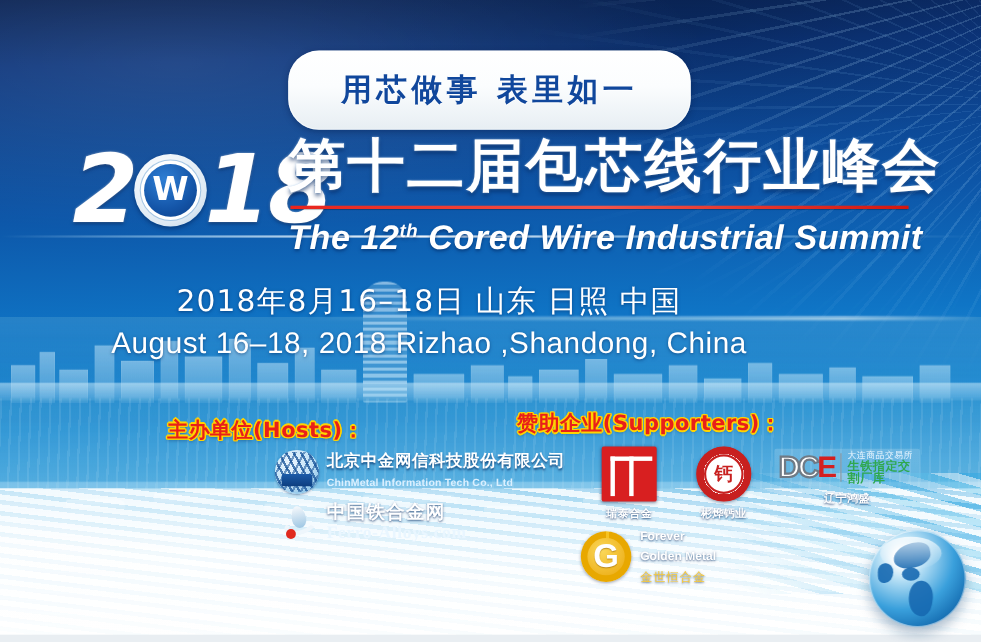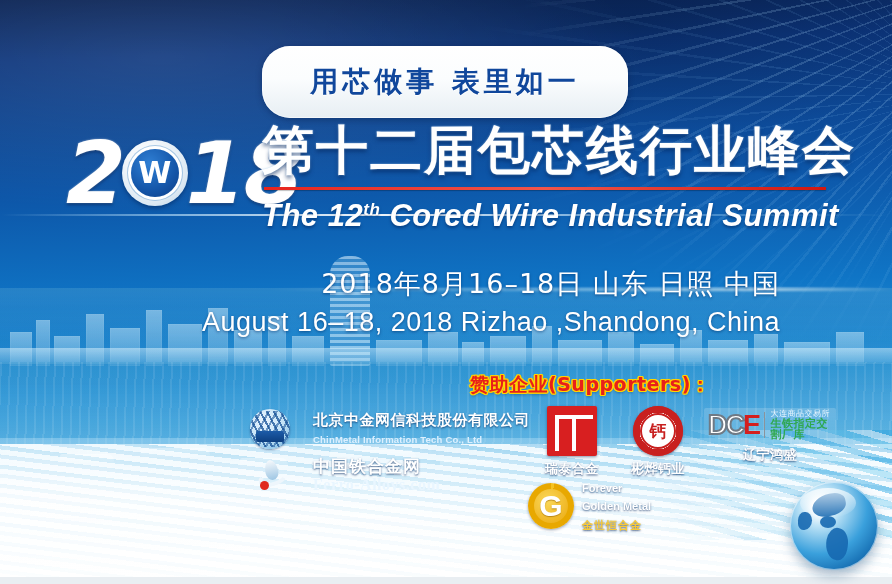--- a/index.html
+++ b/index.html
@@ -146,39 +146,39 @@
     box-shadow:0 1px 1px rgba(0,0,0,.25);}
   .headline-en{
     font-family:"Liberation Sans","DejaVu Sans",sans-serif;
     font-weight:700;font-style:italic;font-size:31px;line-height:36px;color:#ffffff;
     letter-spacing:.5px;white-space:nowrap;
     text-shadow:0 2px 3px rgba(0,35,90,.55);
   }
   .headline-en sup{font-size:17px;vertical-align:super;text-align:center;}
 
   
-  .dates{position:absolute;left:0;top:266px;width:780px;text-align:right;}
+  .dates{position:absolute;left:0;top:256px;width:780px;text-align:center;}
   .date-cn{font-family:"DejaVu Sans","Liberation Sans",sans-serif;font-size:27px;color:#ffffff;
     letter-spacing:1px;text-shadow:0 1px 3px rgba(0,40,95,.6);margin-bottom:5px;}
   .date-en{font-family:"Liberation Sans","DejaVu Sans",sans-serif;font-size:27px;color:#ffffff;
     letter-spacing:.5px;text-shadow:0 1px 3px rgba(0,40,95,.6);}
 
   
   .section-label{
     position:absolute;font-family:"DejaVu Sans","Liberation Sans",sans-serif;
     font-weight:700;font-size:19px;letter-spacing:.5px;color:#e8201a;
     text-shadow:
       -1.4px 0 #ffd400, 1.4px 0 #ffd400, 0 -1.4px #ffd400, 0 1.4px #ffd400,
       -1px -1px #ffd400, 1px -1px #ffd400, -1px 1px #ffd400, 1px 1px #ffd400,
       0 2px 3px rgba(0,30,80,.45);
   }
   #hosts-label{left:152px;top:378px;}
   #supporters-label{left:470px;top:372px;}
 
-  .logo-row{position:absolute;display:flex;align-items:center;gap:23px;}
+  .logo-row{position:absolute;display:flex;align-items:center;gap:7px;}
   #host1{left:250px;top:409px;}
   #host2{left:256px;top:457px;}
 
   .cm-mark{width:40px;height:40px;border-radius:50%;flex:0 0 auto;
     background:radial-gradient(circle at 35% 30%, #eaf5ff, #bfe0f5 55%, #5ea9da 100%);
     position:relative;overflow:hidden;box-shadow:0 1px 2px rgba(0,30,80,.4);}
   .cm-mark::before{content:"";position:absolute;left:-6px;top:2px;width:52px;height:36px;
     background:repeating-linear-gradient(62deg,rgba(20,80,150,.75) 0 2px,rgba(255,255,255,0) 2px 6px),
                repeating-linear-gradient(118deg,rgba(20,80,150,.55) 0 2px,rgba(255,255,255,0) 2px 7px);}
   .cm-mark::after{content:"";position:absolute;left:6px;bottom:7px;width:28px;height:11px;border-radius:2px;
@@ -201,21 +201,21 @@
   .fa-en{font-family:Liberation Serif, serif;font-weight:700;font-size:16px;color:#e9f6ff;
     letter-spacing:.5px;white-space:nowrap;}
 
   
   .sup{position:absolute;width:96px;text-align:center;}
   #sup1{left:524px;top:406px;}
   #sup2{left:610px;top:406px;}
   #sup3{left:700px;top:408px;width:140px;}
   #sup4{left:528px;top:478px;width:170px;text-align:left;}
 
-  .sup-name{font-family:"DejaVu Sans","Liberation Sans",sans-serif;font-weight:700;font-size:13px;
+  .sup-name{font-family:"DejaVu Sans","Liberation Sans",sans-serif;font-weight:700;font-size:10px;
     color:#ffffff;text-shadow:0 1px 2px rgba(0,35,90,.75);margin-top:4px;letter-spacing:.5px;white-space:nowrap;}
 
   .rt-mark{width:50px;height:50px;margin:0 auto;background:#d81f20;position:relative;border-radius:2px;
     box-shadow:0 1px 3px rgba(0,20,60,.45);}
   .rt-mark::before{content:"";position:absolute;left:8px;top:9px;width:13px;height:32px;
     border:4px solid #ffffff;border-right:none;border-bottom:none;}
   .rt-mark::after{content:"";position:absolute;left:25px;top:9px;width:17px;height:32px;
     border-top:4px solid #ffffff;border-left:4px solid #ffffff;}
 
   .seal-mark{width:50px;height:50px;margin:0 auto;border-radius:50%;position:relative;
@@ -243,21 +243,21 @@
     background:conic-gradient(#f6c221 0 8deg,#e8a800 8deg 16deg);
     box-shadow:0 1px 3px rgba(0,20,60,.4);}
   .fg-mark::before{content:"";position:absolute;left:6px;top:6px;right:6px;bottom:6px;border-radius:50%;
     background:radial-gradient(circle at 40% 35%,#fbd85a,#eaa80d);}
   .fg-mark::after{content:"G";position:absolute;left:0;right:0;top:50%;transform:translateY(-50%);
     text-align:center;font-family:"Liberation Sans","DejaVu Sans",sans-serif;font-weight:700;font-size:30px;
     color:#ffffff;text-shadow:0 1px 1px rgba(150,100,0,.6);}
   .fg-text{line-height:1.15;}
   .fg-en{font-family:"Liberation Sans","DejaVu Sans",sans-serif;font-weight:700;font-size:11px;color:#ffffff;
     text-shadow:0 1px 2px rgba(0,35,90,.7);white-space:nowrap;}
-  .fg-cn{font-family:"DejaVu Sans","Liberation Sans",sans-serif;font-weight:700;font-size:11px;color:#f7c93a;
+  .fg-cn{font-family:"DejaVu Sans","Liberation Sans",sans-serif;font-weight:400;font-size:11px;color:#f7c93a;
     text-shadow:0 1px 2px rgba(0,35,90,.7);letter-spacing:1px;white-space:nowrap;}
 
   
   .globe{position:absolute;right:14px;bottom:14px;width:88px;height:88px;border-radius:50%;
     background:radial-gradient(circle at 34% 28%, #ffffff 0 8%, #bfe4f7 22%, #3aa0dc 55%, #0d62a8 85%, #083f70 100%);
     box-shadow:0 6px 12px rgba(10,60,110,.35), 0 0 0 1px rgba(255,255,255,.5) inset;overflow:hidden;}
   .globe .land{position:absolute;background:#1668b0;opacity:.9;}
   .globe .l1{left:22px;top:12px;width:34px;height:22px;border-radius:60% 40% 50% 45%;transform:rotate(-12deg);}
   .globe .l2{left:30px;top:34px;width:16px;height:12px;border-radius:50%;}
   .globe .l3{left:36px;top:46px;width:22px;height:32px;border-radius:45% 55% 40% 60%;transform:rotate(10deg);}
@@ -337,20 +337,21 @@
     <div class="headline-cn">第十二届包芯线行业峰会</div>
     <div class="redrule"></div>
     <div class="headline-en"><span>The 12</span><sup>th</sup><span> Cored Wire Industrial  Summit</span></div>
   </div>
 
   <div class="dates">
     <div class="date-cn">2018年8月16–18日  山东  日照  中国</div>
     <div class="date-en">August 16–18, 2018   Rizhao ,Shandong,  China</div>
   </div>
 
+  <div class="section-label" id="hosts-label">主办单位(Hosts)：</div>
 
   <div class="logo-row" id="host1">
     <span class="cm-mark"></span>
     <span class="logo-text">
       <span class="logo-cn">北京中金网信科技股份有限公司</span><br>
       <span class="logo-en">ChinMetal Information Tech Co., Ltd</span>
     </span>
   </div>
 
   <div class="logo-row" id="host2">

